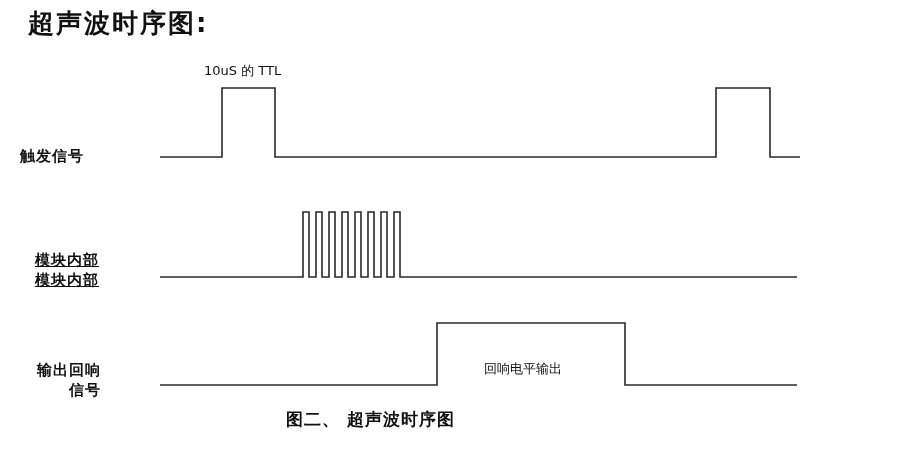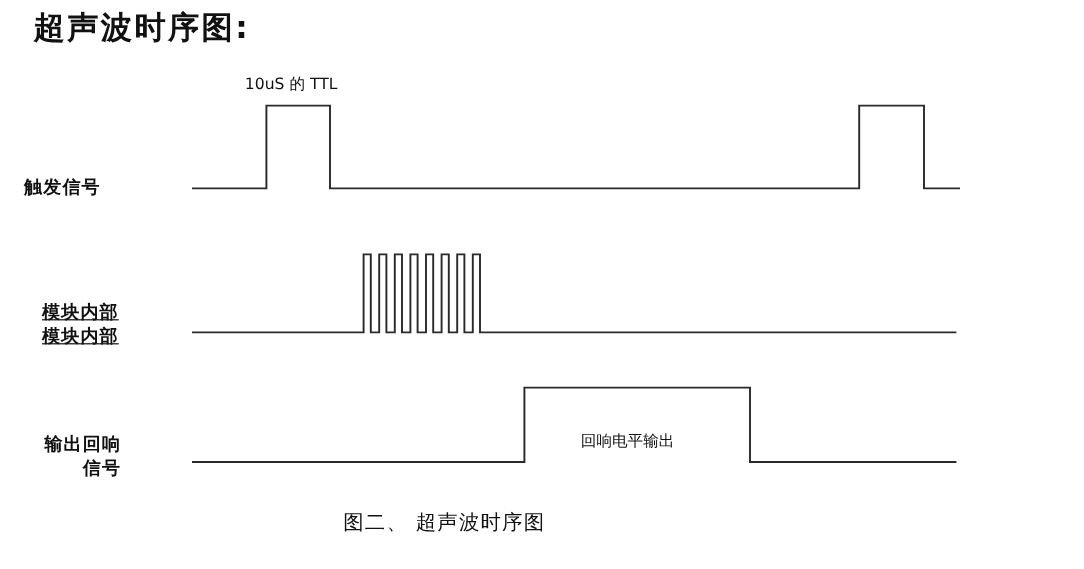--- a/index.html
+++ b/index.html
@@ -58,23 +58,23 @@
   .annot-internal { left: 255px; top: 186px; }
   .annot-echo {
     left: 432px;
     top: 360px;
     width: 182px;
     text-align: center;
     white-space: normal;
   }
   .caption {
     left: 286px;
-    top: 424px;
+    top: 408px;
     font-size: 17px;
-    font-weight: normal;
+    font-weight: bold;
     letter-spacing: 1px;
   }
 </style>
 </head>
 <body>
 
 <div class="stage">
 
   <div class="label title">超声波时序图:</div>
 

